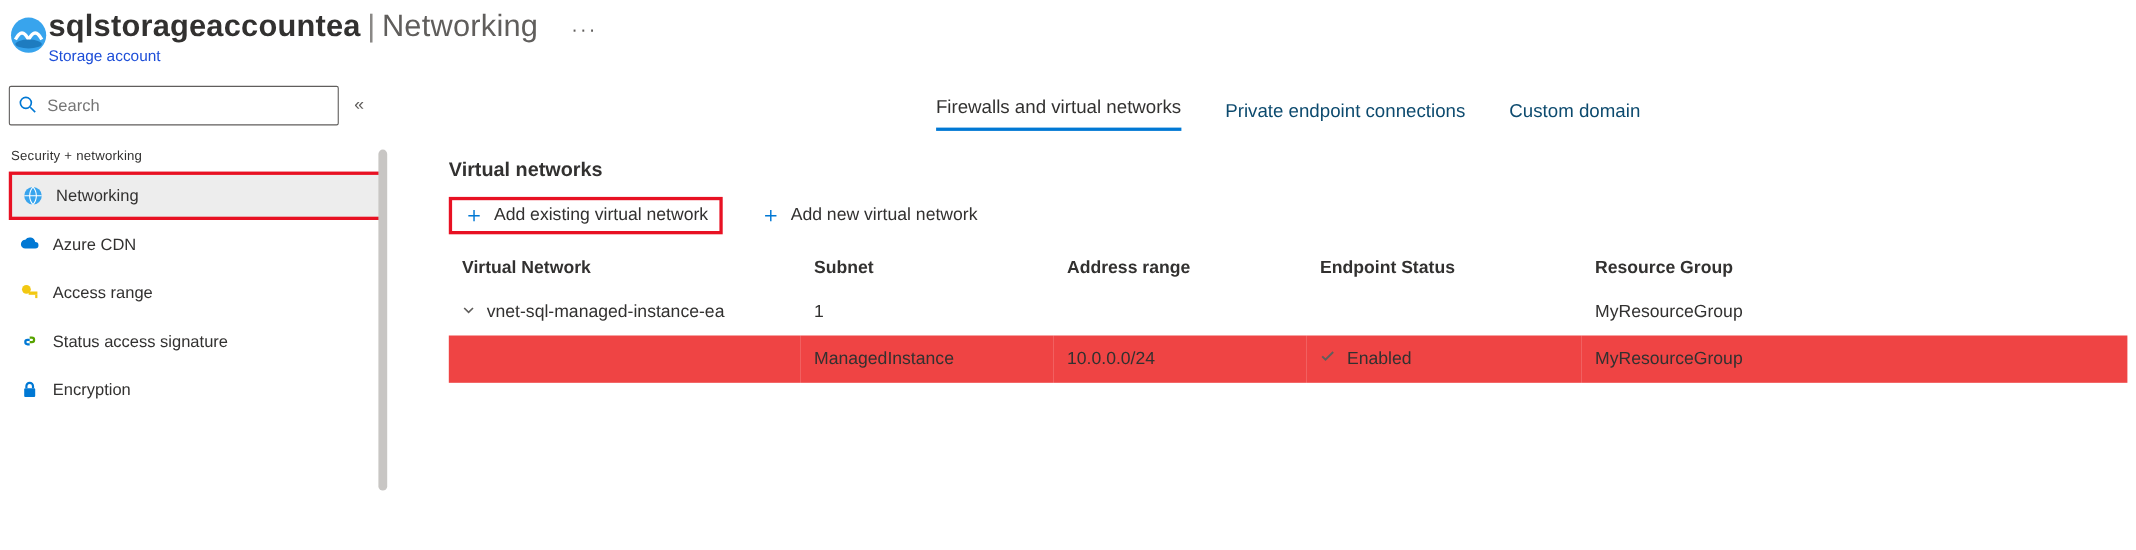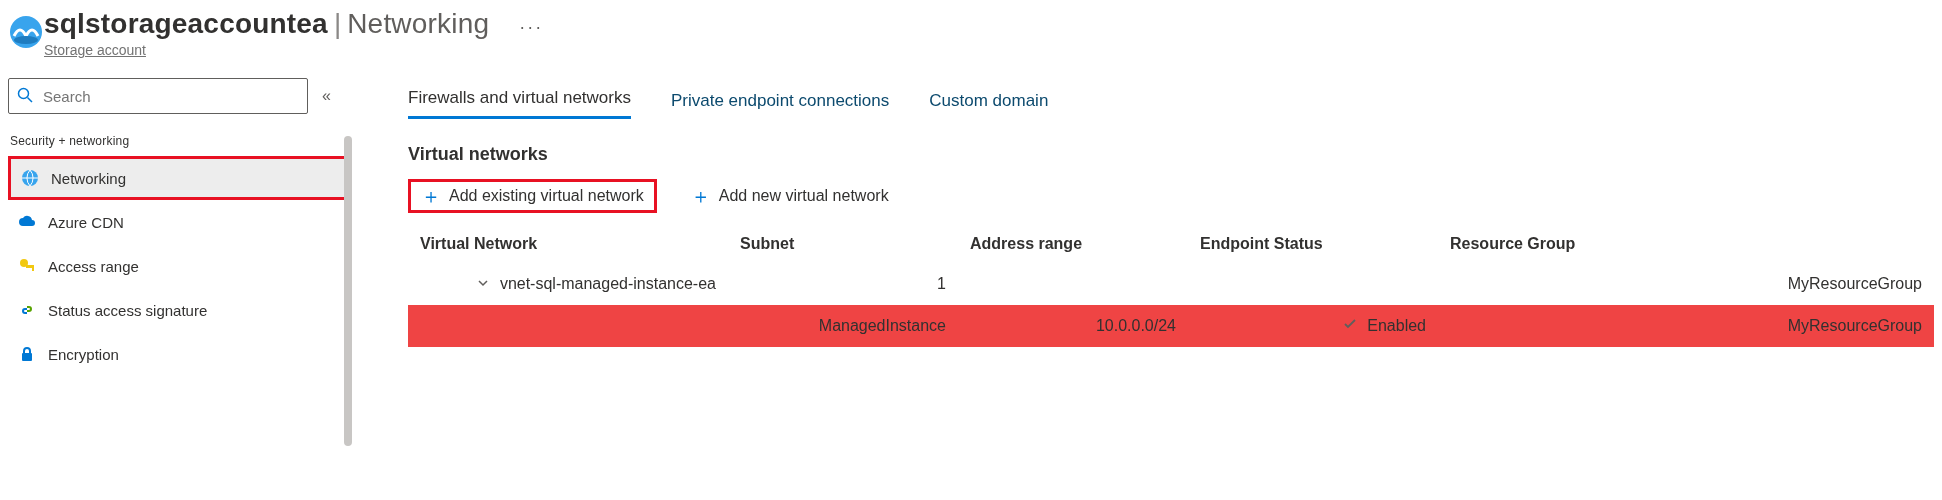--- a/index.html
+++ b/index.html
@@ -12,55 +12,55 @@
   }
   .root { width: 1942px; height: 500px; padding: 8px 8px 0 8px; }
   
   .header { display: flex; align-items: flex-start; padding-left: 0; }
   .header-icon svg { width: 36px; height: 36px; margin-top: 6px; }
   .title-row { display: flex; align-items: baseline; gap: 6px;}
   .title-main { font-size: 28px; font-weight: 600; letter-spacing: 0.2px; }
   .title-sep { font-size: 28px; font-weight: 300; color: #8a8886; }
   .title-sub { font-size: 28px; font-weight: 300; color: #605e5c; letter-spacing: 0.2px;}
   .title-menu { font-size: 18px; color: #605e5c; letter-spacing: 2px; margin-left: 24px; }
-  .subtitle { font-size: 14px; color: #737373; margin-top: 2px; text-decoration: underline; }
+  .subtitle { font-size: 14px; color: #1d4ed8; margin-top: 2px; }
 
   .body { display: flex; margin-top: 20px; }
 
   
   .sidebar { width: 340px; position: relative; }
   .search-row { display: flex; align-items: center; gap: 8px; }
   .search-box { display:flex; align-items:center; gap:8px; border:1px solid #605e5c; border-radius:2px; width:300px; height:36px; padding:0 8px; }
   .search-box input { border:none; outline:none; font-size: 15px; width: 100%; color:#8b5cf6;}
   .collapse { font-size: 16px; color:#605e5c; padding:6px; cursor:pointer;}
   .group-header { font-size: 12px; font-weight: 400; margin: 20px 0 8px 2px; letter-spacing:0.2px;}
   .nav { list-style:none; margin:0; padding:0; }
   .nav li { height: 44px; display:flex; align-items:center; gap:12px; padding:0 10px; font-size:15px; cursor:pointer;}
   .nav li.selected { background:#ededed; }
   .nav li .icon { width:18px; height:18px; display:flex; align-items:center; justify-content:center; }
   .highlight-red { border: 3px solid #e81123; }
   .nav-wrap { width: 340px; }
   .scroll-thumb { position:absolute; top: 58px; right: -4px; width:8px; height:310px; background:#c8c6c4; border-radius:4px; }
 
   
   .main { flex:1; padding-left: 60px; }
-  .tabs { display:flex; gap:40px; align-items:flex-end; border-bottom: 1px solid transparent; margin-top: 4px;}
+  .tabs { display:flex; gap:40px; align-items:flex-end; border-bottom: 1px solid transparent; margin-top: 4px; justify-content: center;}
   .tab { font-size: 17px; color:#0c4a6e; padding: 6px 0 8px; cursor:pointer; }
   .tab.active { font-weight:400; color:#323130; border-bottom: 3px solid #0078d4; }
 
   .section-title { font-size: 18px; font-weight:600; margin-top: 24px; }
 
   .actions-row { margin-top: 14px; display:flex; align-items:center; gap: 24px;}
   .action-btn { display:flex; align-items:center; gap:8px; padding: 6px 10px; font-size:16px; color:#323130; cursor:pointer;}
   .action-btn .plus { color:#0078d4; font-size:20px; font-weight:300; line-height:1; }
   .action-highlight { border:3px solid #e81123; padding: 4px 10px; }
 
   table.vnets { width: 100%; border-collapse: collapse; margin-top: 12px; }
   table.vnets th { text-align:left; font-size:16px; font-weight:600; padding: 10px 12px; border-top: none;}
-  table.vnets td { padding: 12px 12px; font-size:16px;text-align:right; }
+  table.vnets td { padding: 12px 12px; font-size:16px; }
   tr.subrow td { background:#ef4444; }
   .expander { display:inline-block; margin-right:6px; color:#605e5c; }
   .check { color:#605e5c; margin-right:6px;}
 </style>
 </head>
 <body>
 <div class="root">
 
 <div class="header">
   <div class="header-icon">

